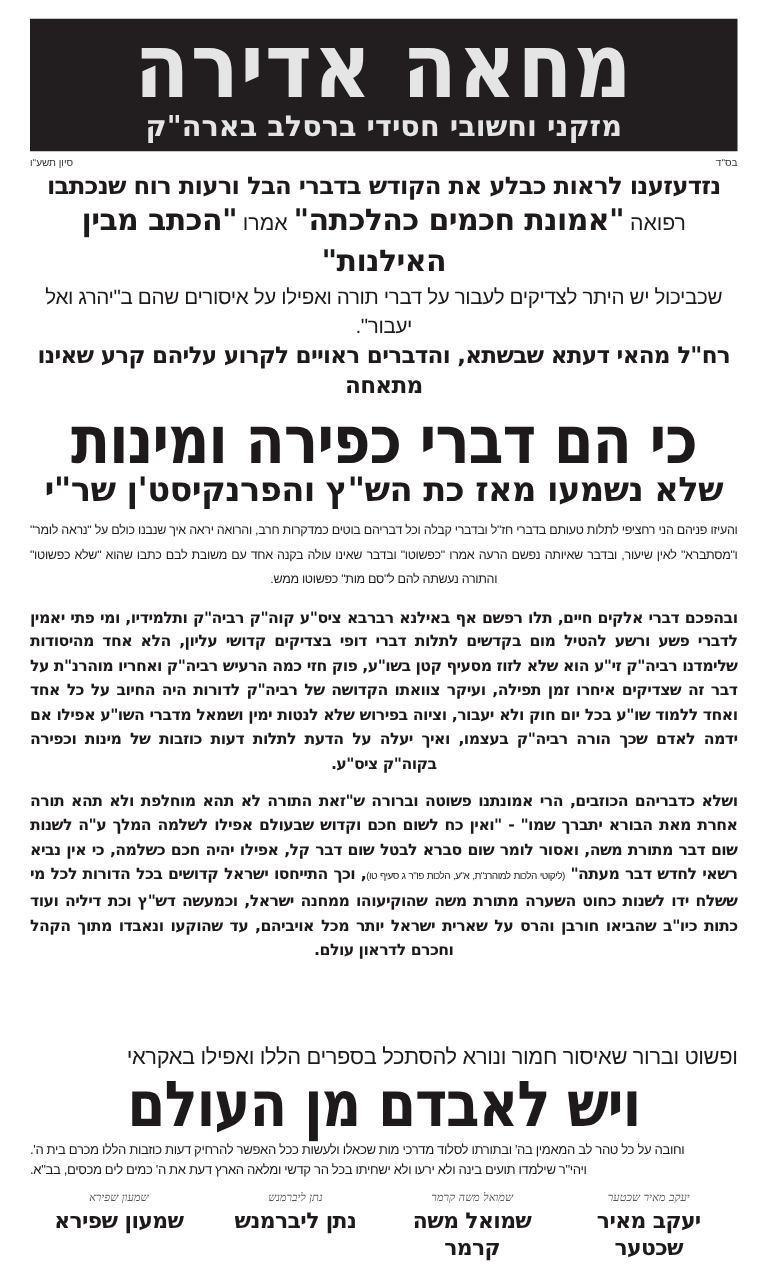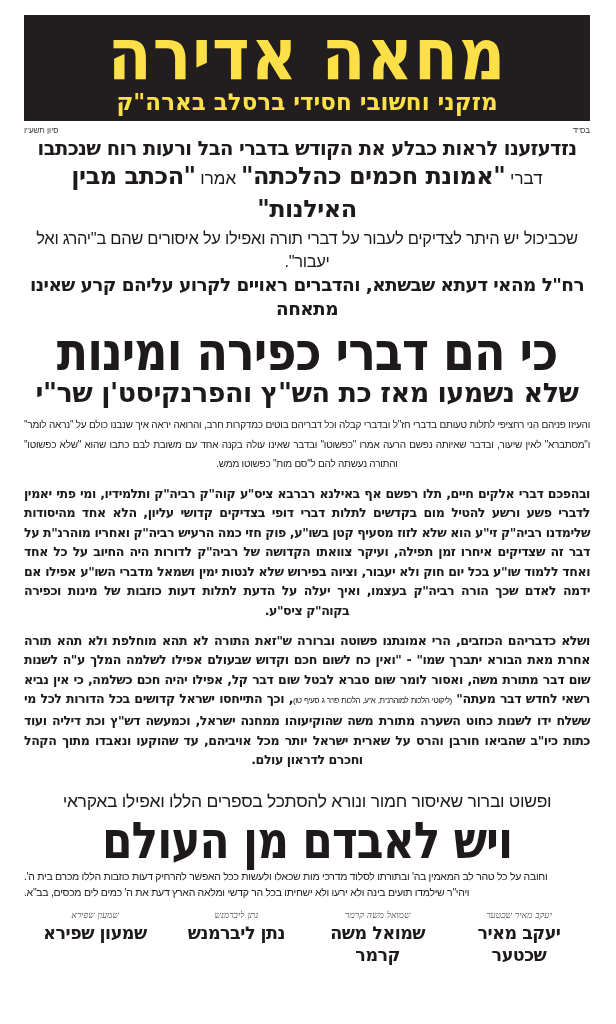--- a/index.html
+++ b/index.html
@@ -1,34 +1,34 @@
 <!DOCTYPE html>
 <html lang="he" dir="rtl"><head>
 <meta charset="utf-8">
 <style>
   html, body { margin:0; padding:0; background:#ffffff; }
   body { width:616px; height:1024px; overflow:hidden; position:relative; font-family:"Liberation Sans", sans-serif; color:#1e1a1b; }
   .page { position:absolute; left:24px; top:15px; width:566px; }
-  .banner { background:#221d1e; height:106px; text-align:center; color:#fde047; overflow:hidden; }
+  .banner { background:#221d1e; height:106px; text-align:center; color:#e5e5e5; overflow:hidden; }
   .banner-title { font-family:"DejaVu Sans", sans-serif; font-weight:900; font-size:64px; line-height:70px; letter-spacing:1px; padding-top:4px; transform:scaleY(1.12); }
   .banner-sub { font-family:"DejaVu Sans", sans-serif; font-weight:bold; font-size:23px; line-height:26px; }
   .meta-row { display:flex; justify-content:space-between; font-size:8px; height:12px; line-height:12px; margin-top:4px; color:#333; }
   .center { text-align:center; }
   .l1 { font-weight:bold; font-size:19.5px; line-height:24px; font-family:"DejaVu Sans", sans-serif; letter-spacing:-0.6px; }
   .l2 { font-size:17px; line-height:30px; }
   .l2 b { font-family:"DejaVu Sans", sans-serif; font-size:24px; font-weight:900; letter-spacing:-0.5px; }
   .l3 { font-size:16.5px; line-height:23px; letter-spacing:-0.3px; }
   .l4 { font-weight:bold; font-size:18.5px; line-height:24px; letter-spacing:-0.6px; font-family:"DejaVu Sans", sans-serif; }
   .huge { font-family:"DejaVu Sans", sans-serif; font-weight:900; font-size:46px; line-height:50px; margin-top:6px; transform:scaleY(1.15); letter-spacing:-1px; }
   .huge-sub { font-family:"DejaVu Sans", sans-serif; font-weight:900; font-size:27px; line-height:32px; letter-spacing:-0.5px; }
   .para { font-size:10px; line-height:19.5px; text-align:justify; text-align-last:center; letter-spacing:-0.25px; }
   .para-b { font-family:"DejaVu Sans", sans-serif; font-weight:bold; font-size:12.6px; line-height:19.6px; text-align:justify; text-align-last:center; letter-spacing:-0.45px; }
   .para-b small { font-family:"Liberation Sans", sans-serif; font-weight:normal; font-size:8px; }
   .gap { height:12px; }
-  .lead { font-size:17.5px; line-height:22px; text-align:center; letter-spacing:-0.3px; }
+  .lead { font-size:17.5px; line-height:22px; text-align:right; letter-spacing:-0.3px;margin-top:44px; }
   .final { font-family:"DejaVu Sans", sans-serif; font-weight:900; font-size:44px; line-height:46px; text-align:center; transform:scaleY(1.15); margin:6px 0 4px; letter-spacing:-1px; }
   .small-center { font-size:10.5px; line-height:16px; text-align:left; letter-spacing:-0.3px; }
   .signers { display:flex; flex-direction:row; justify-content:space-between; margin-top:8px; padding:0 6px; }
   .signer { text-align:center; width:130px; }
   .sig-scribble { font-family:"DejaVu Serif", serif; font-style:italic; font-size:9px; color:#555; height:14px; line-height:14px; }
   .sig-name { font-family:"DejaVu Sans", sans-serif; font-weight:900; font-size:17.5px; line-height:22px; letter-spacing:-0.5px; }
 </style>
 </head>
 <body>
 
@@ -39,21 +39,21 @@
     <div class="banner-sub">מזקני וחשובי חסידי ברסלב בארה"ק</div>
   </div>
 
   <div class="meta-row">
     <span>בס"ד</span>
     <span>סיון תשע"ו</span>
   </div>
 
   <div class="center l1">נזדעזענו לראות כבלע את הקודש בדברי הבל ורעות רוח שנכתבו</div>
   <div class="center l2">
-    <span>דברי</span>
+    <span>רפואה</span>
     <b>"אמונת חכמים כהלכתה"</b>
     <span>אמרו</span>
     <b>"הכתב מבין האילנות"</b>
   </div>
   <div class="center l3">שכביכול יש היתר לצדיקים לעבור על דברי תורה ואפילו על איסורים שהם ב"יהרג ואל יעבור".</div>
   <div class="center l4">רח"ל מהאי דעתא שבשתא, והדברים ראויים לקרוע עליהם קרע שאינו מתאחה</div>
 
   <div class="center huge">כי הם דברי כפירה ומינות</div>
   <div class="center huge-sub">שלא נשמעו מאז כת הש"ץ והפרנקיסט'ן שר"י</div>
 

